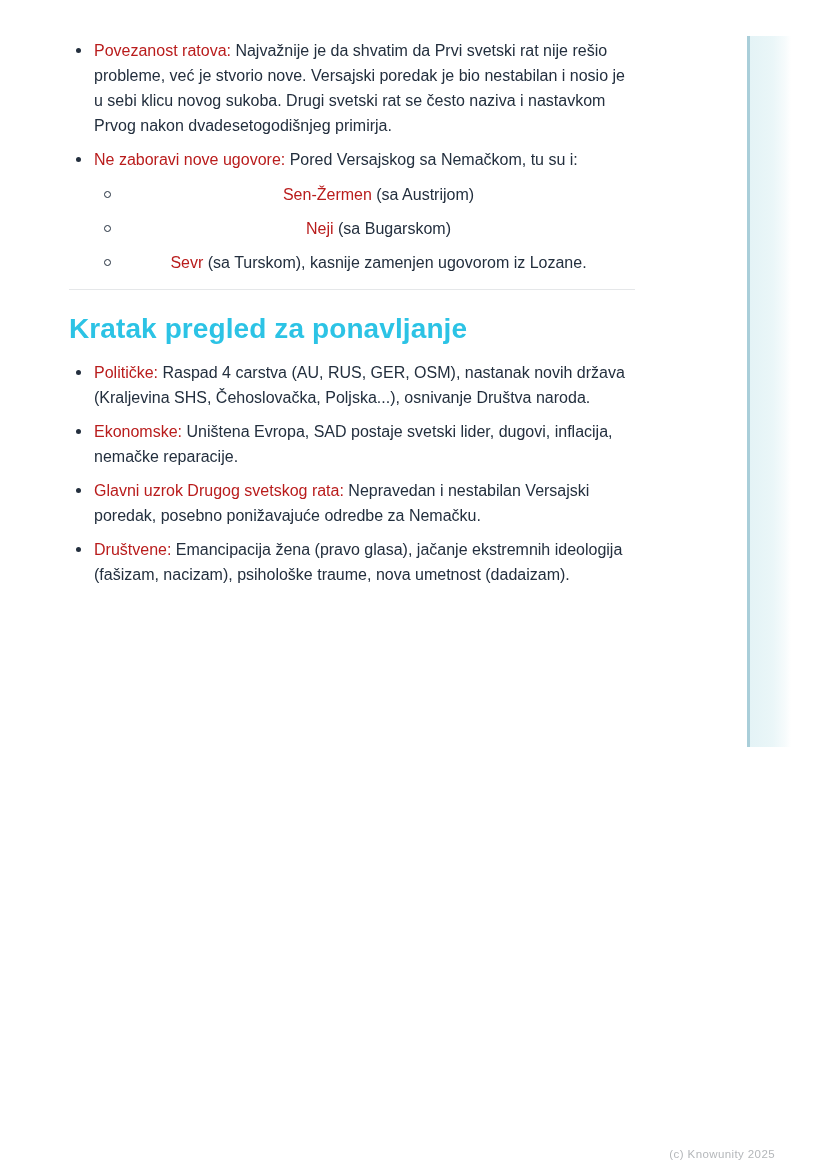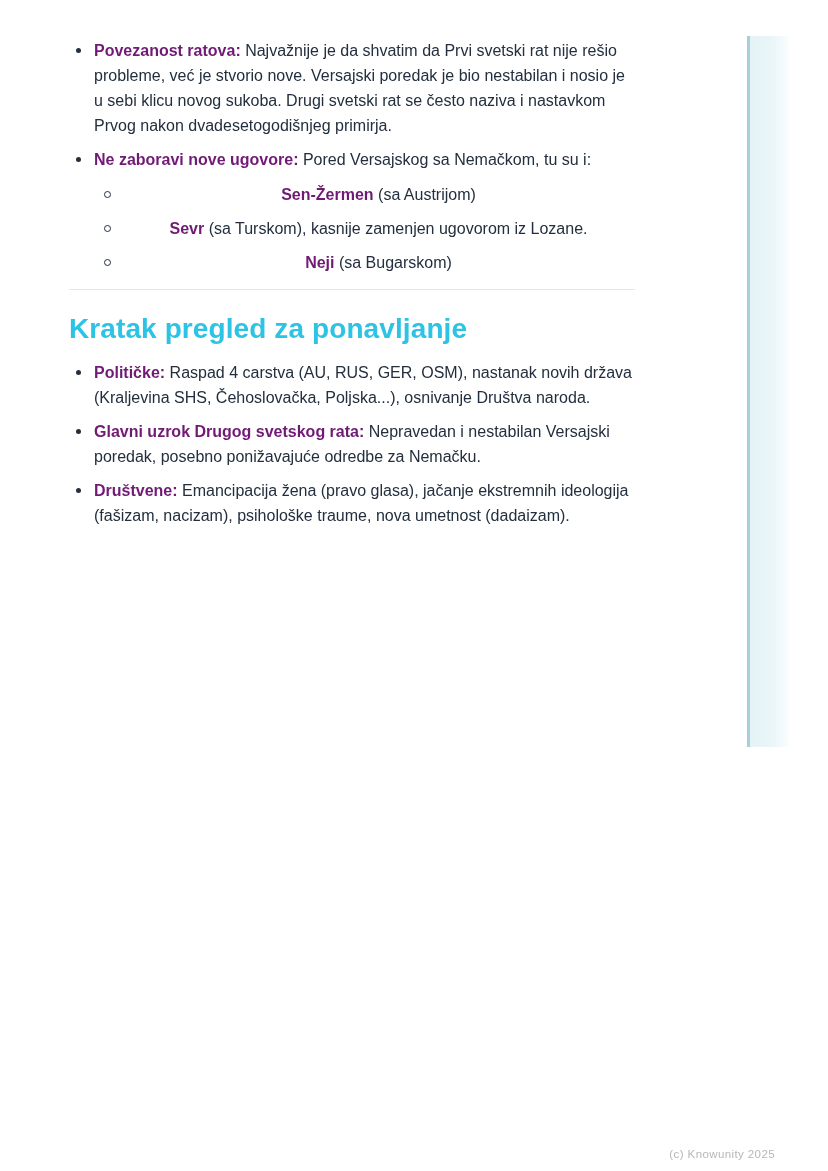--- a/index.html
+++ b/index.html
@@ -47,21 +47,21 @@
   li.subitem > .circle {
     position: absolute;
     left: 10px;
     top: 9px;
     width: 5px;
     height: 5px;
     border-radius: 50%;
     border: 1.5px solid #232f3e;
     background: transparent;
   }
-  b.lbl { font-weight: bold; color: #701a75; }
+  b.lbl { font-weight: normal; color: #b91c1c; }
   span.txt { font-weight: normal; }
   span.em { font-style: italic; }
   hr.divider {
     border: none;
     border-top: 1px solid #e5e7e9;
     margin: 14px 0 0 0;
   }
   h2.section-heading {
     color: #2cc3e5;
     font-size: 28px;
@@ -102,38 +102,42 @@
     <li class="item">
       <span class="dot"></span>
       <b class="lbl">Ne zaboravi nove ugovore:</b><span class="txt"> Pored Versajskog sa Nemačkom, tu su i:</span>
       <ul class="sublist">
         <li class="subitem">
           <span class="circle"></span>
           <b class="lbl">Sen-Žermen</b><span class="txt"> (sa Austrijom)</span><span class="em"></span>
         </li>
         <li class="subitem">
           <span class="circle"></span>
-          <b class="lbl">Sevr</b><span class="txt"> (sa Turskom), kasnije zamenjen ugovorom iz Lozane.</span><span class="em"></span>
+          <b class="lbl">Neji</b><span class="txt"> (sa Bugarskom)</span><span class="em"></span>
         </li>
         <li class="subitem">
           <span class="circle"></span>
-          <b class="lbl">Neji</b><span class="txt"> (sa Bugarskom)</span><span class="em"></span>
+          <b class="lbl">Sevr</b><span class="txt"> (sa Turskom), kasnije zamenjen ugovorom iz Lozane.</span><span class="em"></span>
         </li>
       </ul>
     </li>
   </ul>
 
   <hr class="divider">
 
   <h2 class="section-heading">Kratak pregled za ponavljanje</h2>
 
   <ul class="list">
     <li class="item">
       <span class="dot"></span>
       <b class="lbl">Političke:</b><span class="txt"> Raspad 4 carstva (AU, RUS, GER, OSM), nastanak novih država (Kraljevina SHS, Čehoslovačka, Poljska...), osnivanje Društva naroda.</span>
+    </li>
+    <li class="item">
+      <span class="dot"></span>
+      <b class="lbl">Ekonomske:</b><span class="txt"> Uništena Evropa, SAD postaje svetski lider, dugovi, inflacija, nemačke reparacije.</span>
     </li>
     <li class="item">
       <span class="dot"></span>
       <b class="lbl">Glavni uzrok Drugog svetskog rata:</b><span class="txt"> Nepravedan i nestabilan Versajski poredak, posebno ponižavajuće odredbe za Nemačku.</span>
     </li>
     <li class="item">
       <span class="dot"></span>
       <b class="lbl">Društvene:</b><span class="txt"> Emancipacija žena (pravo glasa), jačanje ekstremnih ideologija (fašizam, nacizam), psihološke traume, nova umetnost (dadaizam).</span>
     </li>
   </ul>

